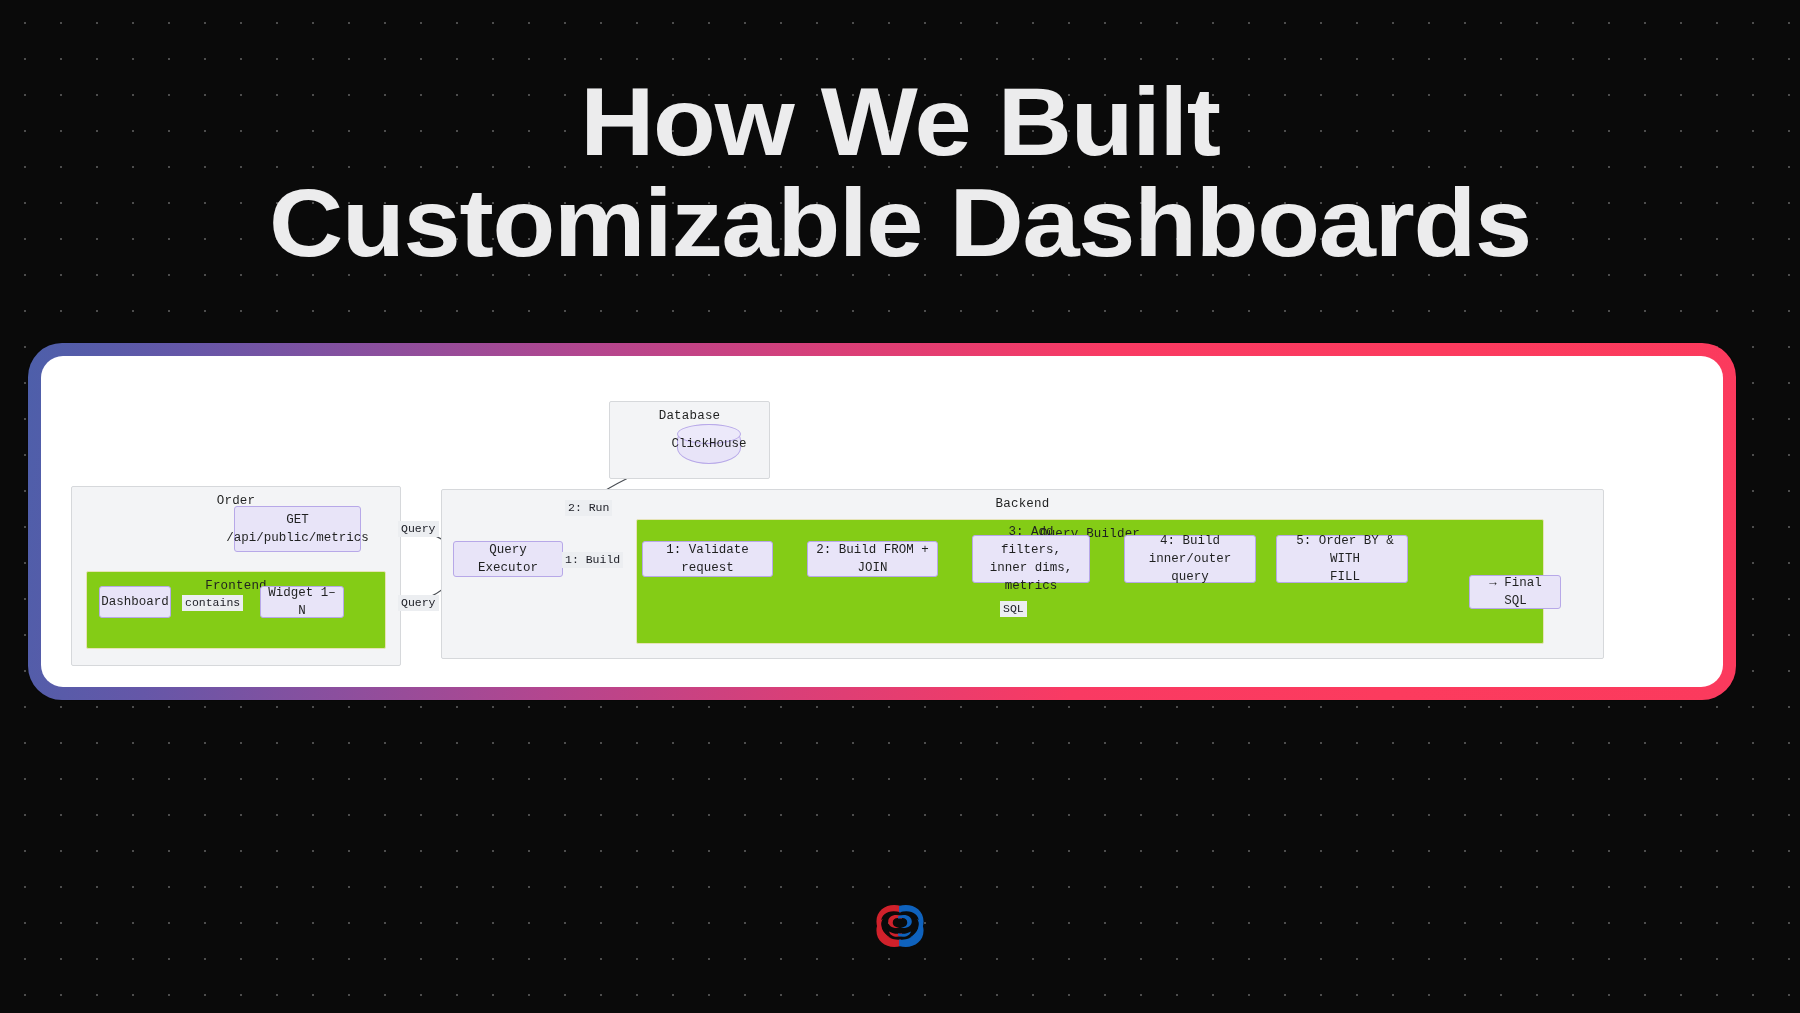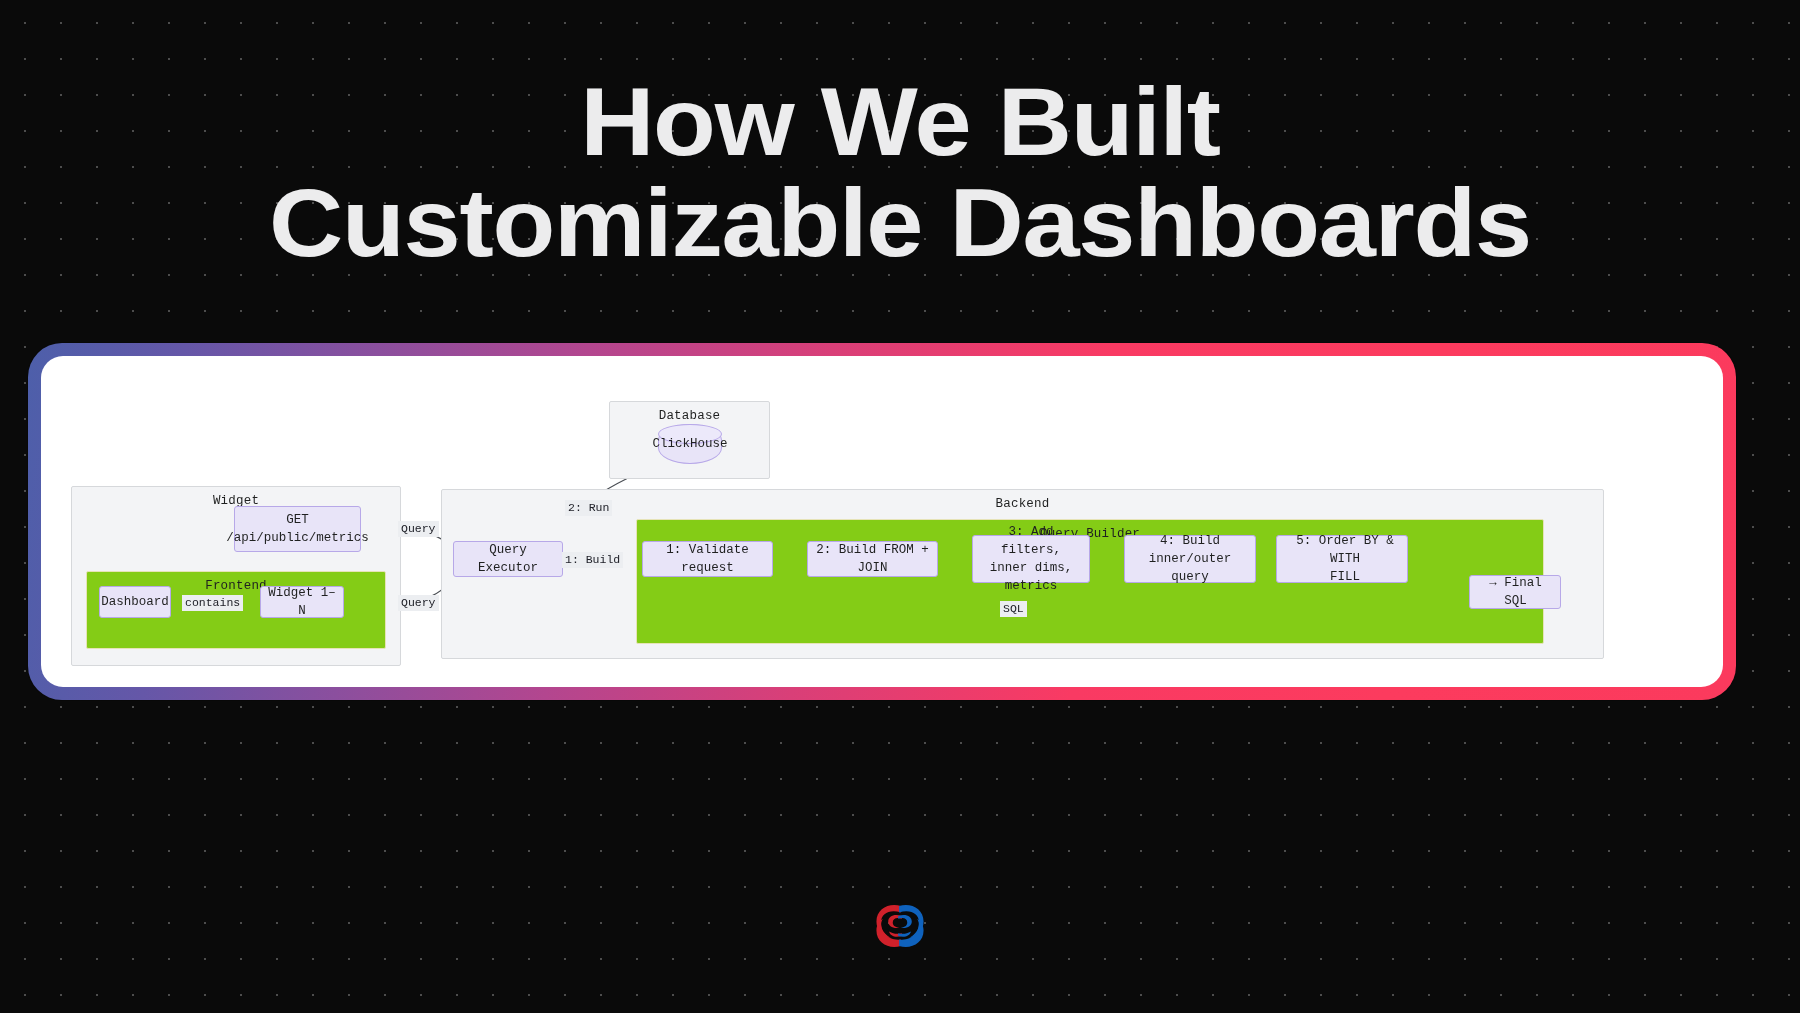--- a/index.html
+++ b/index.html
@@ -213,21 +213,21 @@
             <path d="M1043,203 L1081,203" marker-end="url(#arrow)"></path>
             <path d="M1195,203 L1233,203" marker-end="url(#arrow)"></path>
 
             <path d="M1355,210 C1384,222 1400,230 1428,234" marker-end="url(#arrow)"></path>
 
             <path d="M1428,252 C1400,262 1380,252 1340,252 L520,252 C495,252 486,238 478,222" marker-end="url(#arrow)"></path>
           </g>
         </svg>
 
         <div class="sg" style="left:30px; top:130px; width:330px; height:180px;">
-          <div class="sg-title">Widget</div>
+          <div class="sg-title">Order</div>
         </div>
 
         <div class="sg yellow" style="left:45px; top:215px; width:300px; height:78px;">
           <div class="sg-title">Frontend</div>
         </div>
 
         <div class="node" style="left:193px; top:150px; width:127px; height:46px;">
           <span>GET</span>
           <span class="l2">/api/public/metrics</span>
         </div>
@@ -237,21 +237,21 @@
         </div>
 
         <div class="node" style="left:219px; top:230px; width:84px; height:32px;text-align:center;">
           <span>Widget 1–N</span>
         </div>
 
         <div class="sg" style="left:568px; top:45px; width:161px; height:78px;">
           <div class="sg-title">Database</div>
         </div>
 
-        <div class="cyl" style="left:617px; top:68px; width:64px; height:40px;">
+        <div class="cyl" style="left:636px; top:68px; width:64px; height:40px;">
           <span>ClickHouse</span>
         </div>
 
         <div class="sg" style="left:400px; top:133px; width:1163px; height:170px;">
           <div class="sg-title">Backend</div>
         </div>
 
         <div class="sg yellow" style="left:595px; top:163px; width:908px; height:125px;">
           <div class="sg-title">Query Builder</div>
         </div>

